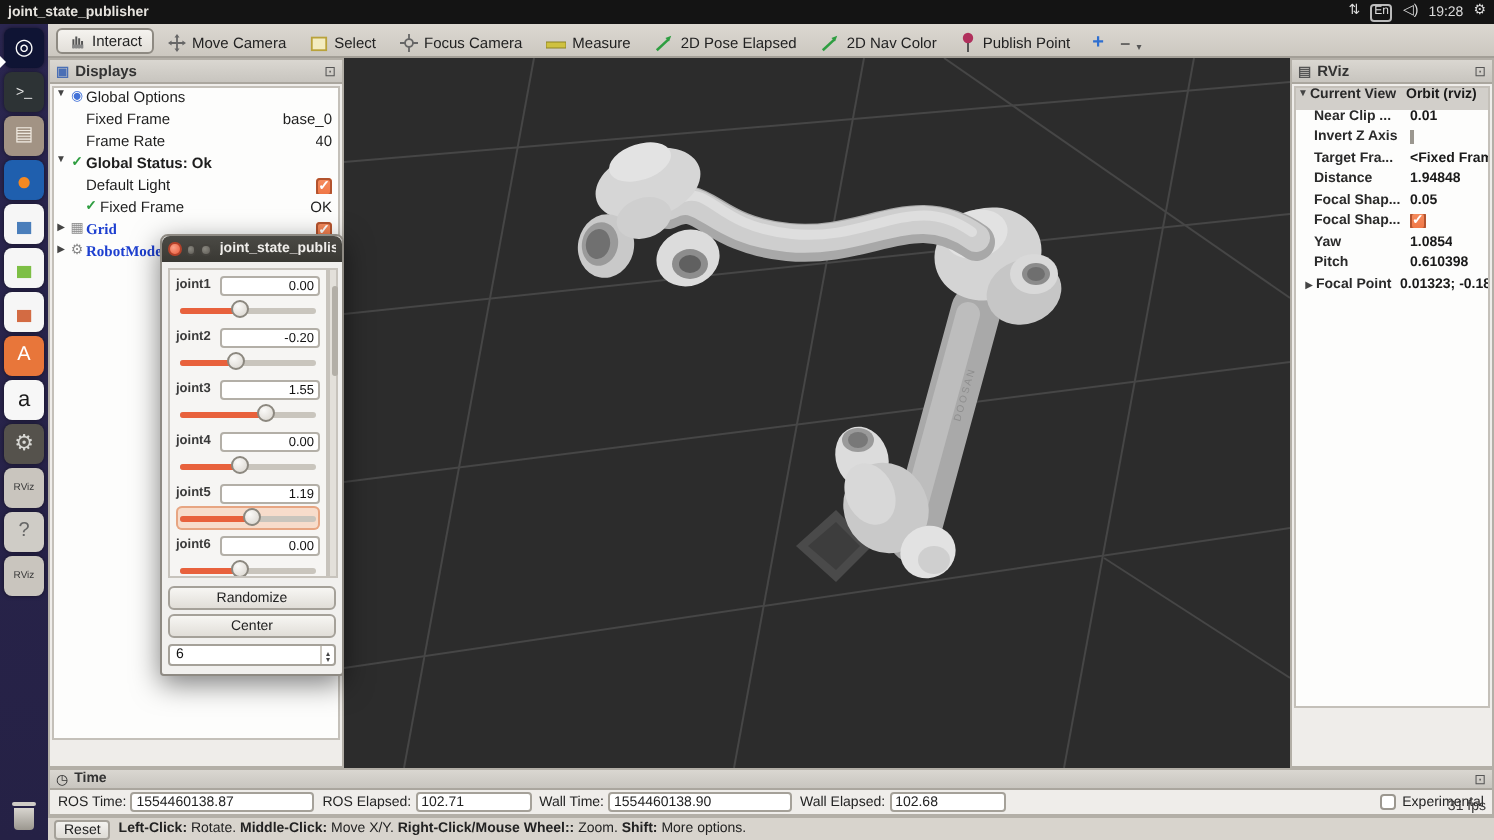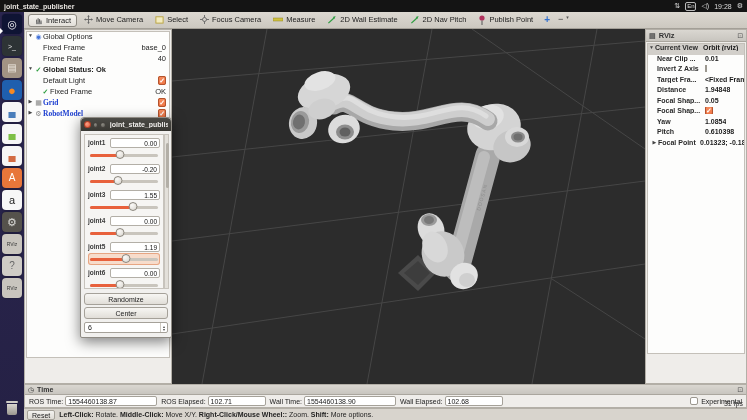--- a/index.html
+++ b/index.html
@@ -22,21 +22,21 @@
            font-size:10px; overflow:hidden; box-shadow:0 0 2px rgba(0,0,0,.5); }
   .licon .lglyph { line-height:1; }
   .active-marker { position:absolute; left:0; top:16px; width:0; height:0; border-top:3px solid transparent; border-bottom:3px solid transparent; border-left:3px solid #fff; }
   .trash { position:absolute; left:3px; bottom:3px; width:18px; height:16px; }
   .trash .lid { width:12px; height:2px; background:#cfccc6; margin:0 auto 1px auto; border-radius:1px; }
   .trash .bin { width:10px; height:11px; background:linear-gradient(180deg,#d8d5cf,#9b978f); margin:0 auto; border-radius:0 0 2px 2px; }
 
   
   .toolbar { position:absolute; left:24px; top:12px; width:723px; height:17px; background:linear-gradient(180deg,#dcd8d1,#ccc8c0);
              border-bottom:1px solid #a39f97; display:flex; align-items:center; gap:2px; padding:0 4px; font-size:7.5px; color:#222; z-index:30; }
-  .tool { display:flex; align-items:flex-start; gap:3px; padding:1px 5px; height:13px; border-radius:3px; white-space:nowrap; }
+  .tool { display:flex; align-items:flex-end; gap:3px; padding:1px 5px; height:13px; border-radius:3px; white-space:nowrap; }
   .tool.active { background:linear-gradient(180deg,#f5f3ef,#e2dfd9); border:1px solid #8e8a82; }
   .tool svg { display:block; }
   .tool-plus { color:#2f6fd0; font-weight:bold; font-size:10px; padding:0 4px; }
   .tool-min { color:#333; font-size:9px; padding:0 2px; }
   .tool-min .caret { font-size:5px; vertical-align:middle; color:#555; }
 
   
   .panel { position:absolute; background:#efedea; border:1px solid #b3afa7; z-index:10; }
   .phead { height:12px; background:linear-gradient(180deg,#dad7d1,#c8c5bf); border-bottom:1px solid #aaa69e;
            display:flex; align-items:center; font-size:7.5px; font-weight:bold; color:#333; padding:0 3px; gap:3px; }
@@ -229,46 +229,51 @@
       <svg width="10" height="8" viewBox="0 0 10 8">
           <rect x="0" y="3" width="10" height="3" fill="#cfc13f" stroke="#8e8426" stroke-width=".5"></rect>
         </svg>
       <span>Measure</span>
     </div>
     <div class="tool">
       <svg width="10" height="9" viewBox="0 0 10 10">
           <path d="M1 9L7.5 3" stroke="#2e9e41" stroke-width="1.4"></path>
           <path d="M9 1L5.8 2.2 7.8 4.2z" fill="#2e9e41"></path>
         </svg>
-      <span>2D Wall Estimate</span>
+      <span>2D Pose Elapsed</span>
     </div>
     <div class="tool">
       <svg width="10" height="9" viewBox="0 0 10 10">
           <path d="M1 9L7.5 3" stroke="#2e9e41" stroke-width="1.4"></path>
           <path d="M9 1L5.8 2.2 7.8 4.2z" fill="#2e9e41"></path>
         </svg>
-      <span>2D Nav Pitch</span>
+      <span>2D Nav Color</span>
     </div>
     <div class="tool">
       <svg width="8" height="10" viewBox="0 0 8 10">
           <circle cx="4" cy="3" r="2.6" fill="#b0305c"></circle>
           <path d="M4 5.5V10" stroke="#555" stroke-width="1"></path>
         </svg>
       <span>Publish Point</span>
     </div>
     <div class="tool tool-plus">
         <span>+</span>
       </div>
     <div class="tool tool-min">
         <span>−</span>
         <span class="caret">▾</span>
       </div>
   </div>
 
   <div class="panel" id="displays">
+    <div class="phead">
+      <span style="color:#4a6fb5;font-size:7px;">▣</span>
+      <span>Displays</span>
+      <span class="collapse">⊡</span>
+    </div>
     <div class="pbody">
       <div class="trow">
         <span class="exp">▼</span>
         <span class="ticon" style="color:#4272d8;">◉</span>
         <span class="tname">Global Options</span>
       </div>
       <div class="trow" style="padding-left:16px;">
         <span class="tname">Fixed Frame</span>
         <span class="tval">base_0</span>
       </div>

